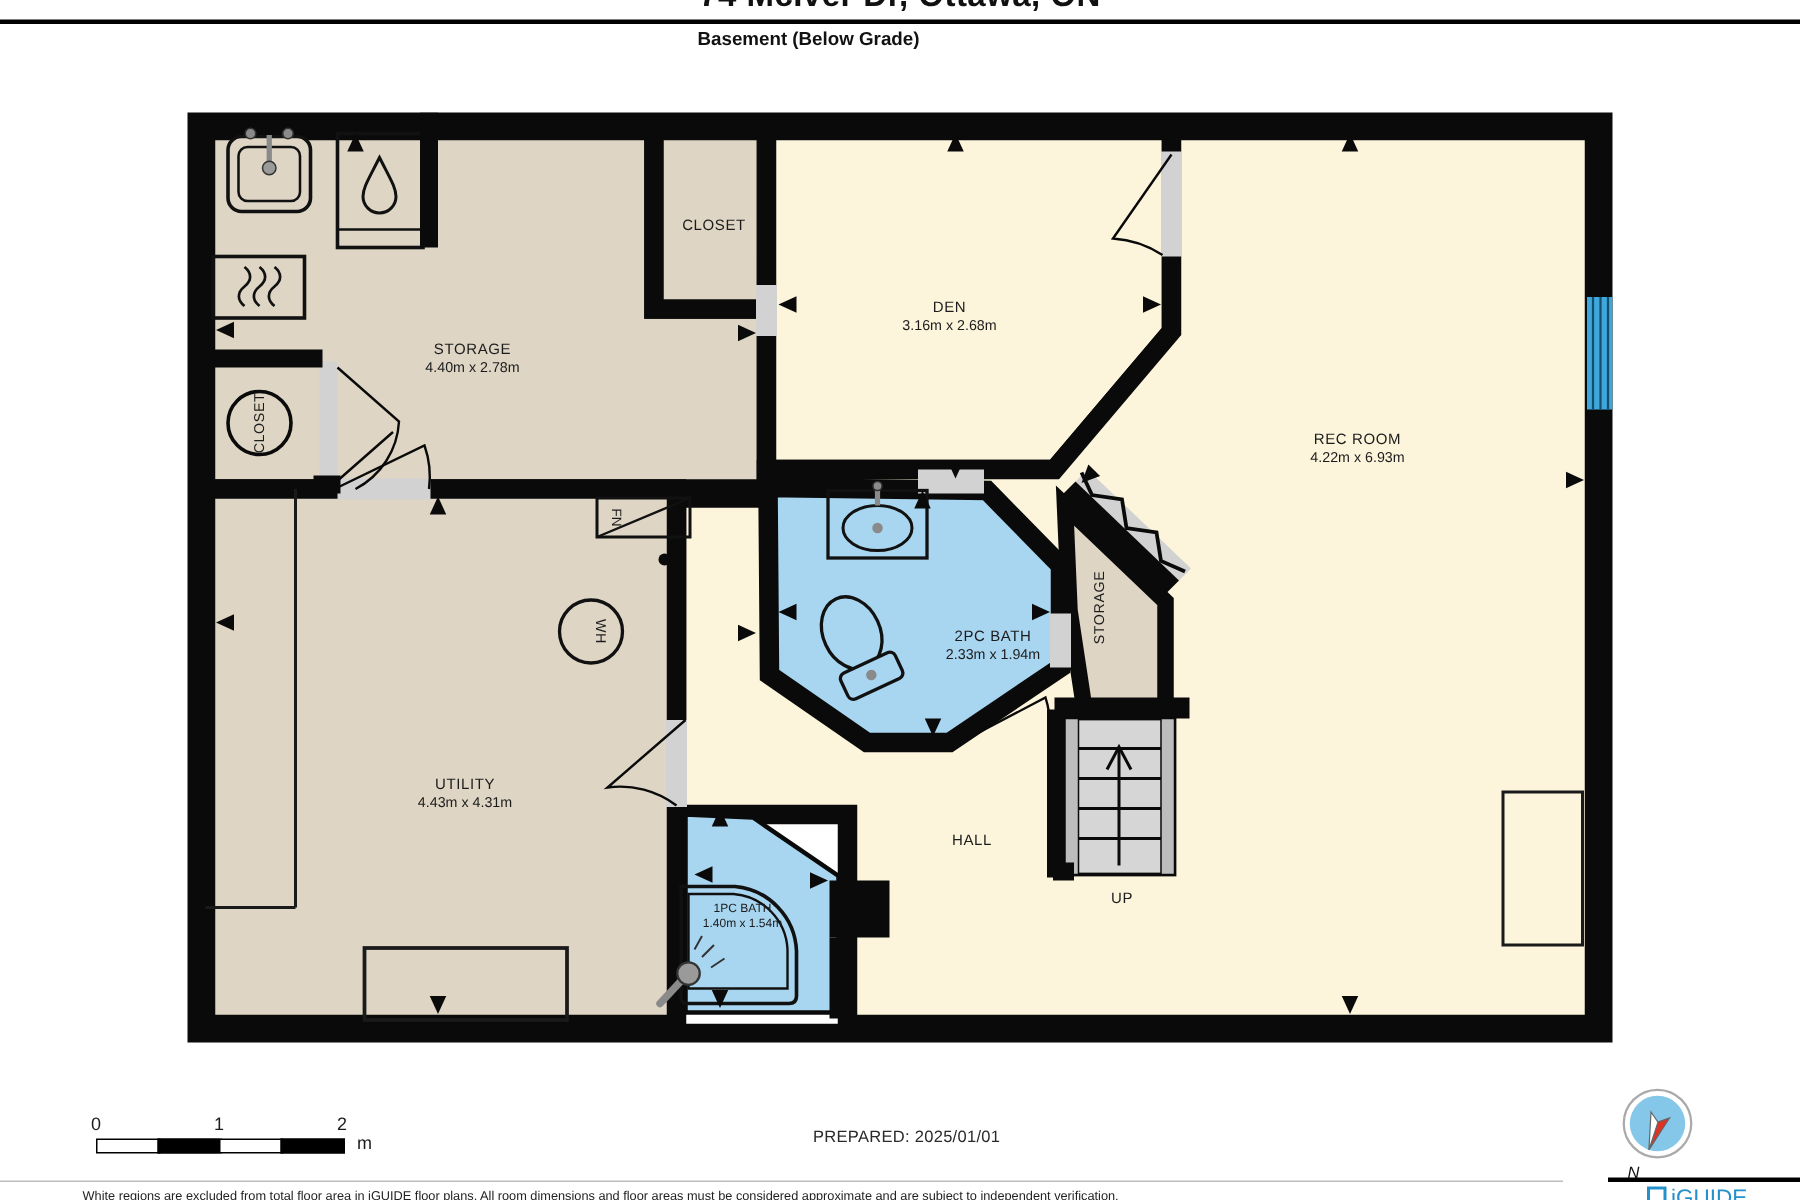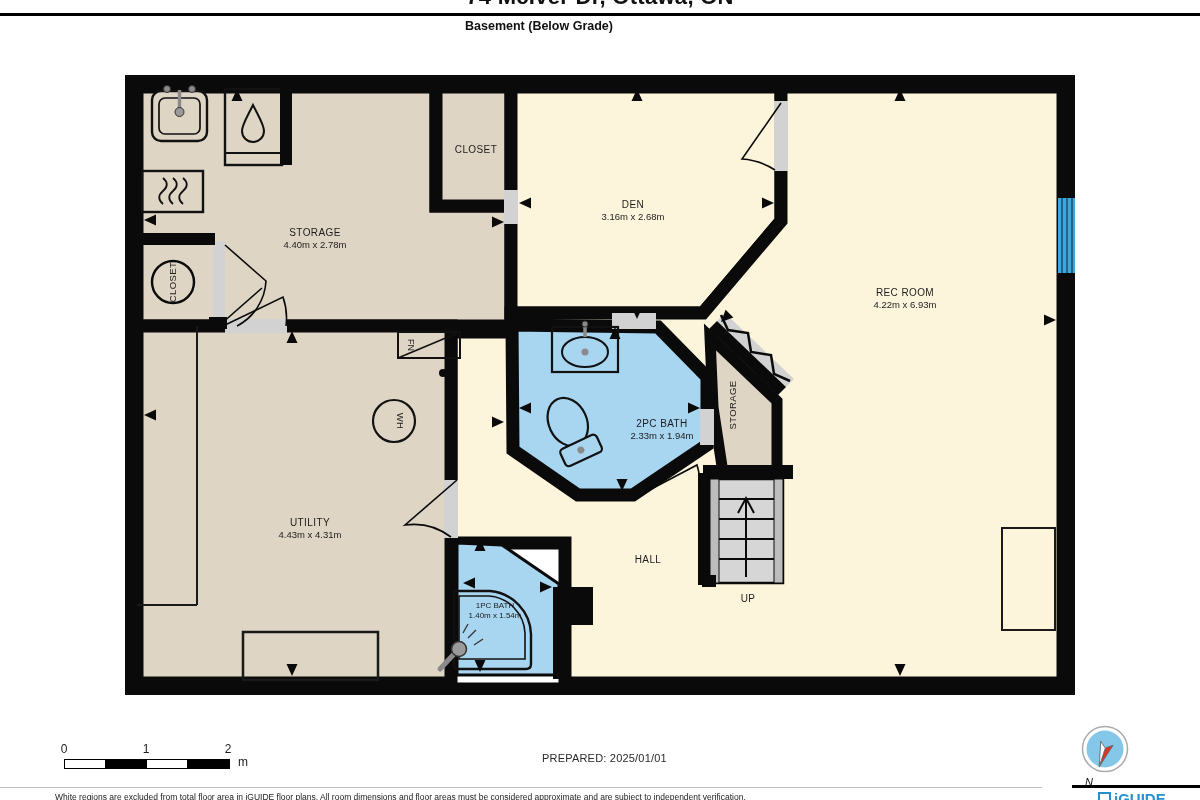--- a/index.html
+++ b/index.html
@@ -10,21 +10,21 @@
   #title-rule{left:0;top:13px;width:1200px;height:3px;background:#000;}
   #floor-label{left:453px;top:19px;font-size:12.5px;font-weight:bold;color:#111;padding-left:12px;}
   #prepared{left:542px;top:752px;font-size:11px;color:#2a2a2a;letter-spacing:.2px;}
   #scalebar-num0{left:54px;top:742px;width:20px;text-align:center;font-size:12px;}
   #scalebar-num1{left:136px;top:742px;width:20px;text-align:center;font-size:12px;}
   #scalebar-num2{left:218px;top:742px;width:20px;text-align:center;font-size:12px;}
   #scalebar-unit{left:238px;top:755px;font-size:12px;}
   .sb-seg{top:759px;height:8px;border:1.5px solid #000;}
   #footer-hairline{left:0;top:787px;width:1042px;height:1px;background:#bdbdbd;}
   #brand-rule{left:1072px;top:785px;width:128px;height:3px;background:#000;}
-  #brand{left:1098px;top:790px;height:10px;overflow:hidden;font-size:15px;font-weight:bold;color:#2591cc;text-align:center;}
+  #brand{left:1098px;top:790px;height:10px;overflow:hidden;font-size:15px;font-weight:normal;color:#2591cc;text-align:center;}
   .logo-box{display:inline-block;width:9px;height:9px;border:2.5px solid #2591cc;margin-right:3px;vertical-align:-1px;}
   #disclaimer{left:55px;top:792px;width:960px;font-size:8.5px;color:#222;white-space:nowrap;}
   #compass-n{left:1085px;top:776px;font-size:11px;font-style:italic;color:#111;}
   svg text{font-family:"Liberation Sans","DejaVu Sans",sans-serif;}
   .room-name{font-size:10px;letter-spacing:.4px;fill:#1c1c1c;}
   .room-dims{font-size:9.5px;fill:#1c1c1c;}
   .small-name{font-size:8px;fill:#1c1c1c;}
   .rot-name{font-size:9.5px;letter-spacing:.4px;fill:#1c1c1c;}
 </style>
 </head>

